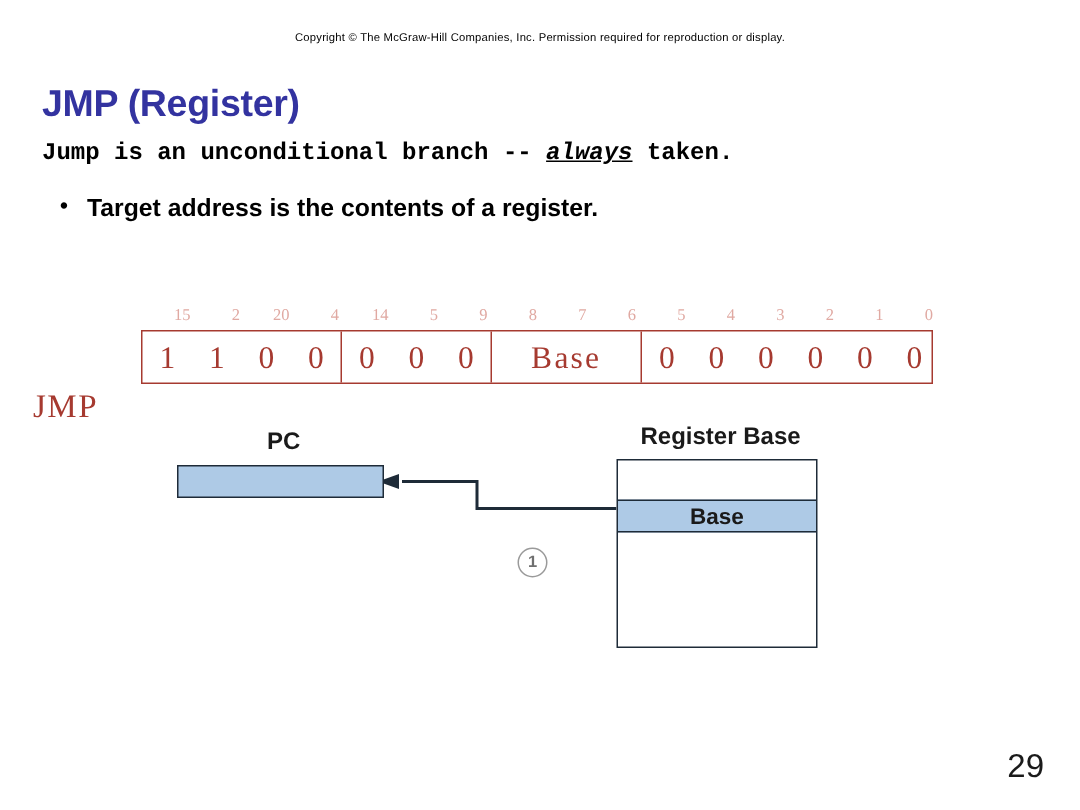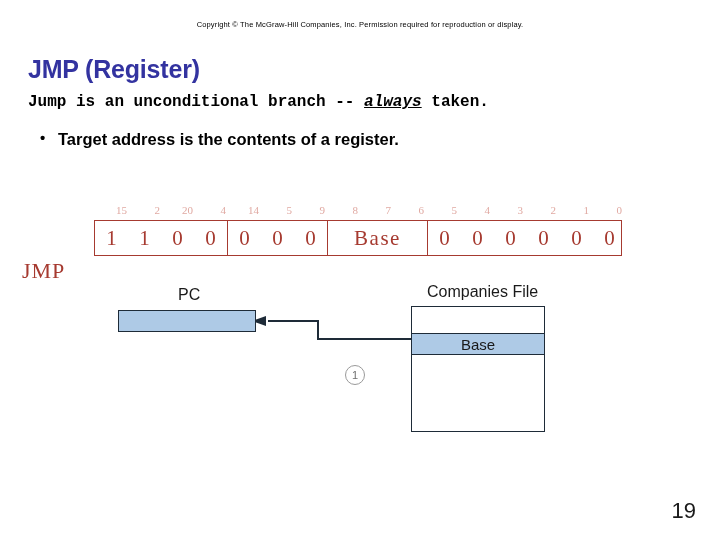--- a/index.html
+++ b/index.html
@@ -146,20 +146,21 @@
     letter-spacing: 1.5px;
   }
 
   
   .diagram {
     position: absolute;
     left: 0;
     top: 280px;
     width: 668px;
     height: 180px;
+    font-weight: bold;
   }
   .pc-label {
     position: absolute;
     left: 178px;
     top: 6px;
     font-size: 16px;
     color: #1a1a1a;
   }
   .pc-box {
     position: absolute;
@@ -307,22 +308,22 @@
 
     <polyline points="411,59 318,59 318,41 268,41" fill="none" stroke="#1e2b38" stroke-width="2"></polyline>
 
     <polygon points="252,41 266,36 266,46" fill="#1e2b38"></polygon>
   </svg>
 
   <div class="pc-label">PC</div>
 
   <div class="pc-box"></div>
 
-  <div class="rf-label">Companies File</div>
+  <div class="rf-label">Register Base</div>
 
   <div class="rf-box">
     <div class="rf-base">Base</div>
   </div>
 
   <div class="step-one">1</div>
 </div>
 
-<div class="page-number">19</div>
+<div class="page-number">29</div>
 
 </body></html>

